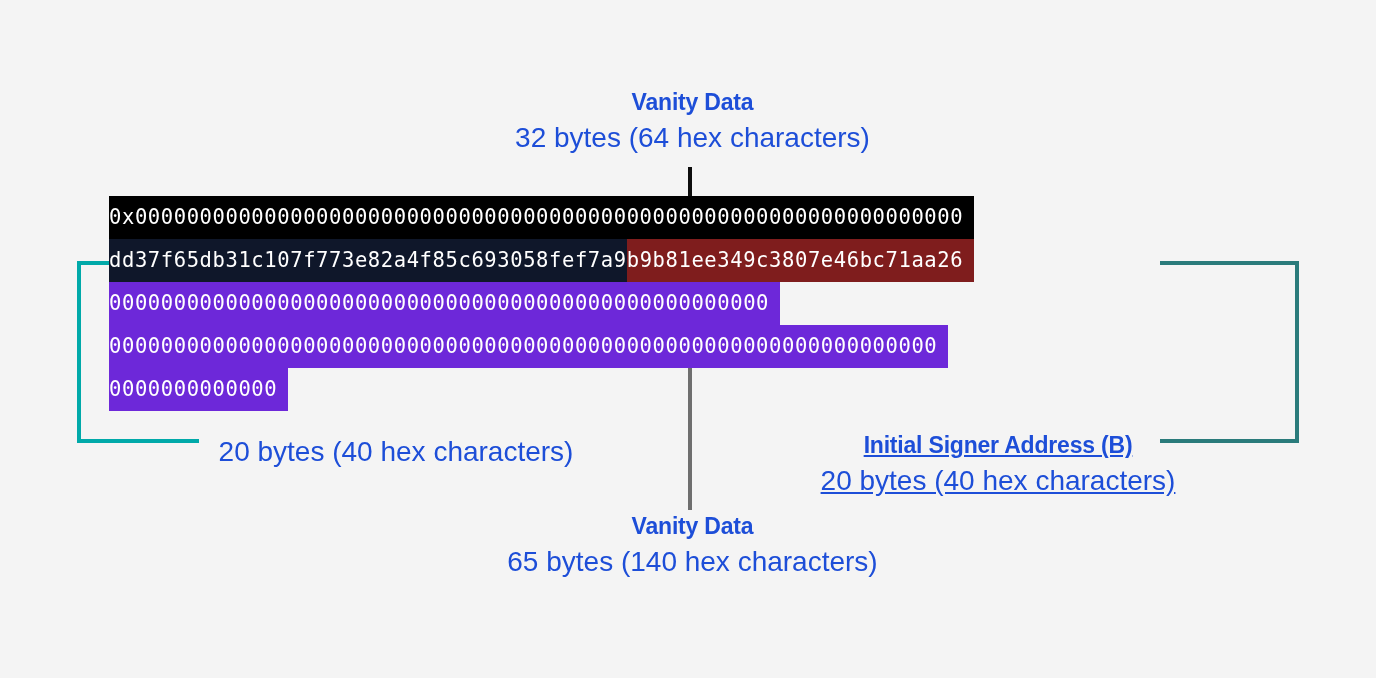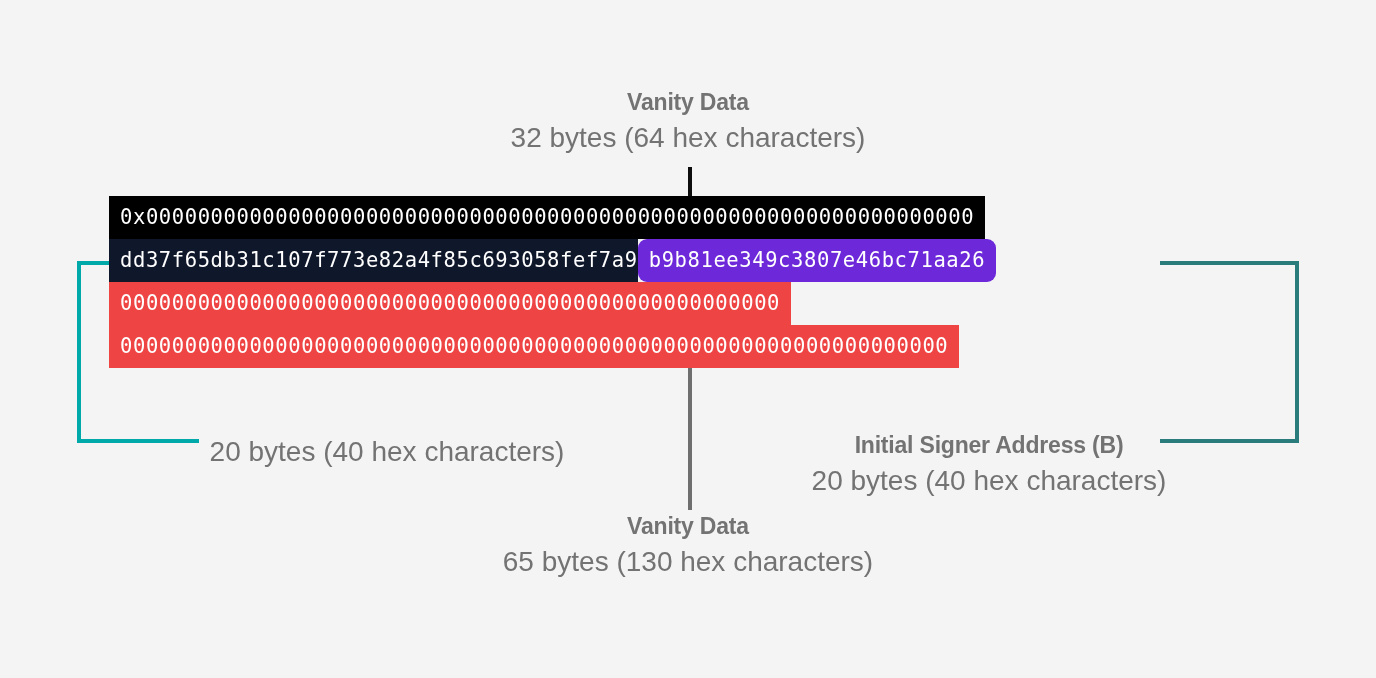--- a/index.html
+++ b/index.html
@@ -16,22 +16,23 @@
   }
   .stage {
     position: absolute;
     inset: 0;
   }
 
   
   .callout {
     position: absolute;
     text-align: center;
-    color: #737373;
+    color: #1d4ed8;
     white-space: nowrap;
+    padding-left: 9px;
   }
   .callout .title {
     font-size: 23px;
     font-weight: bold;
     letter-spacing: -0.2px;
     line-height: 1.28;
   }
   .callout .sub {
     font-size: 28px;
     font-weight: normal;
@@ -49,20 +50,21 @@
   }
   #label-signer-a {
     left: 186px;
     top: 431px;
     width: 402px;
   }
   #label-signer-b {
     left: 788px;
     top: 431px;
     width: 402px;
+    text-decoration: underline;
   }
 
   
   .vline {
     position: absolute;
     width: 4px;
   }
   #connector-top {
     left: 688px;
     top: 167px;
@@ -116,26 +118,26 @@
     height: 43px;
     align-items: center;
   }
   .seg {
     height: 43px;
     display: flex;
     align-items: center;
     white-space: pre;
     color: #ffffff;
   }
-  .seg.pad-left { padding-left: 11px; }
+  .seg.pad-left { padding-left: 0; }
   .seg.pad-right { padding-right: 11px; }
   .bg-black   { background: #000000; }
   .bg-teal    { background: #0f172a; }
-  .bg-darkteal{ background: #6d28d9; border-radius: 9px; }
-  .bg-gray    { background: #ef4444; }
+  .bg-darkteal{ background: #7f1d1d; }
+  .bg-gray    { background: #6d28d9; }
   .spacer { flex: 1 1 auto; }
 </style>
 </head>
 <body>
 
 <div class="stage">
 
   <div class="callout" id="label-vanity-top">
     <div class="title">Vanity Data</div>
     <div class="sub">32 bytes (64 hex characters)</div>
@@ -161,32 +163,35 @@
     <div class="hexrow">
       <div class="seg bg-gray pad-left pad-right">000000000000000000000000000000000000000000000000000</div>
       <div class="spacer bg-gray"></div>
     </div>
 
     <div class="hexrow">
       <div class="seg bg-gray pad-left pad-right">0000000000000000000000000000000000000000000000000000000000000000</div>
       <div class="spacer bg-gray"></div>
     </div>
 
+    <div class="hexrow">
+      <div class="seg bg-gray pad-left pad-right">0000000000000</div>
+    </div>
 
   </div>
 
   <div class="vline" id="connector-bottom"></div>
 
   <div class="callout" id="label-signer-a">
     <div class="sub">20 bytes (40 hex characters)</div>
   </div>
 
   <div class="callout" id="label-signer-b">
     <div class="title">Initial Signer Address (B)</div>
     <div class="sub">20 bytes (40 hex characters)</div>
   </div>
 
   <div class="callout" id="label-vanity-bottom">
     <div class="title">Vanity Data</div>
-    <div class="sub">65 bytes (130 hex characters)</div>
+    <div class="sub">65 bytes (140 hex characters)</div>
   </div>
 
 </div>
 
 </body></html>

